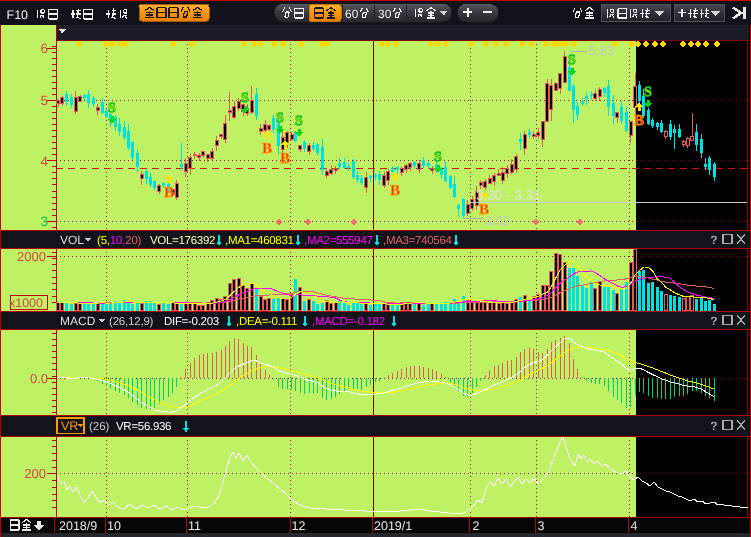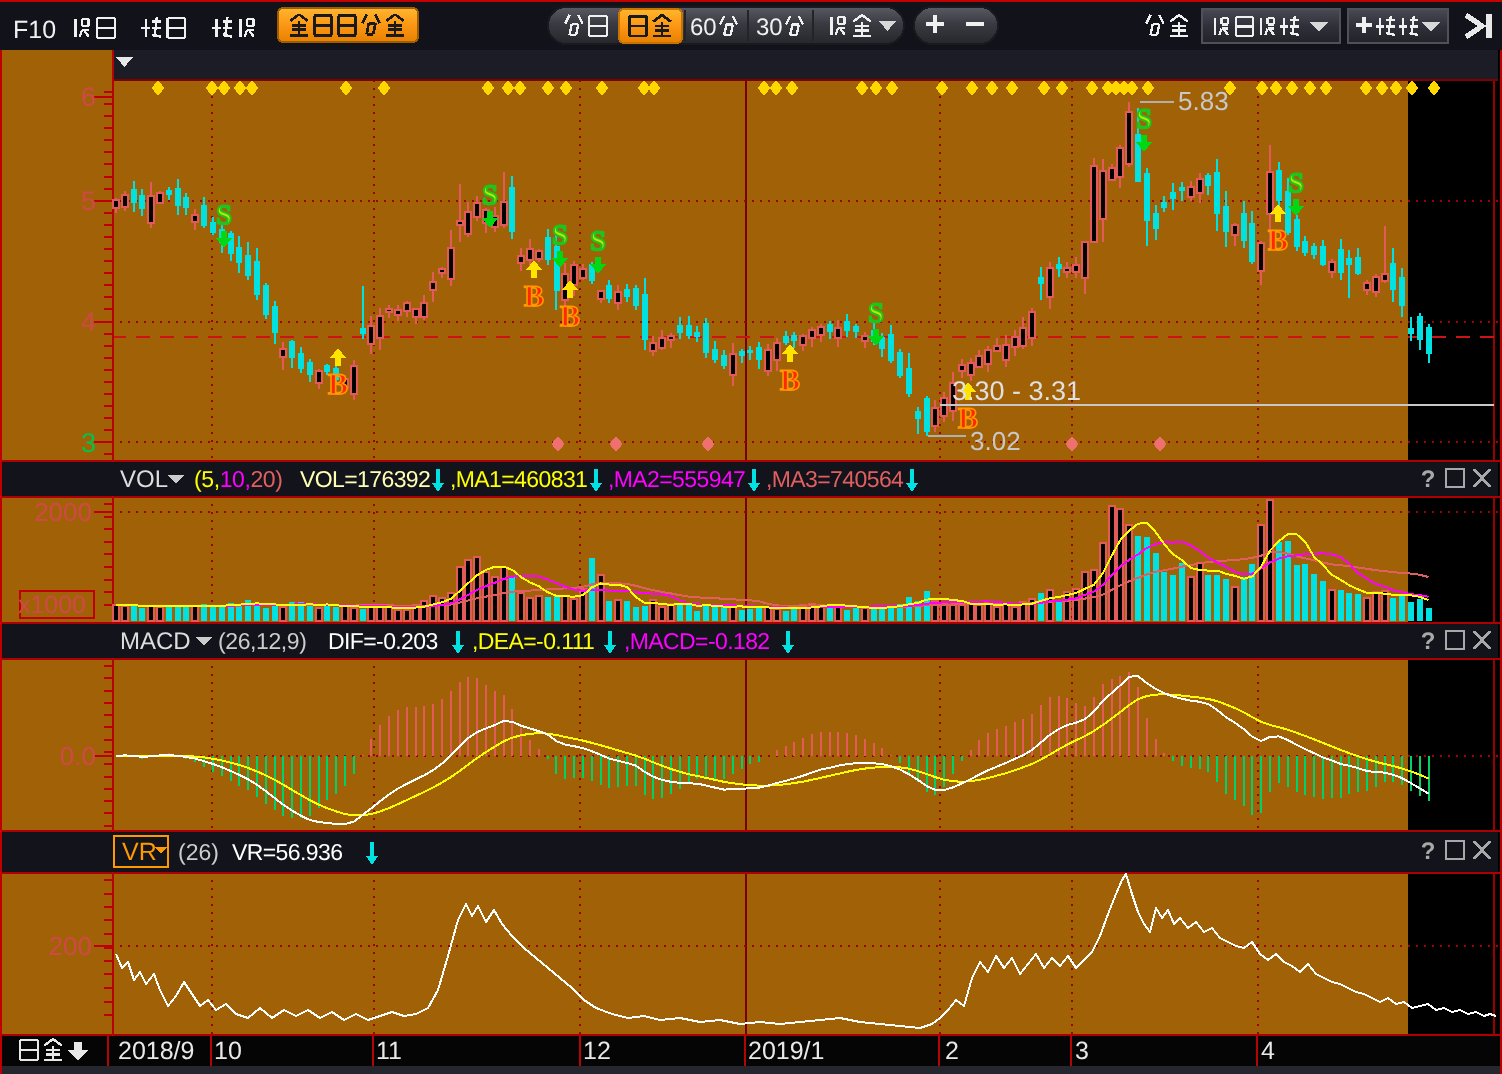--- a/index.html
+++ b/index.html
@@ -1,13 +1,13 @@
 <!DOCTYPE html>
 <html><head><meta charset="utf-8"><title>chart</title><style>html,body{margin:0;padding:0;background:#000;overflow:hidden}*{box-sizing:border-box}</style></head><body>
-<div style="position:relative;width:704px;height:537px;background:#a16207;font-family:'Liberation Sans',sans-serif">
+<div style="position:relative;width:636px;height:537px;background:#bef264;font-family:'Liberation Sans',sans-serif">
     <svg width="751" height="537" viewBox="0 0 751 537" style="position:absolute;left:0;top:0" shape-rendering="crispEdges" text-rendering="geometricPrecision">
       <defs>
         <linearGradient id="gp" x1="0" y1="0" x2="0" y2="1">
           <stop offset="0" stop-color="#5a5a64"></stop>
           <stop offset="0.45" stop-color="#3a3a42"></stop>
           <stop offset="1" stop-color="#26262c"></stop>
         </linearGradient>
         <linearGradient id="gb" x1="0" y1="0" x2="0" y2="1">
           <stop offset="0" stop-color="#4a4a54"></stop>
           <stop offset="0.5" stop-color="#30303a"></stop>

